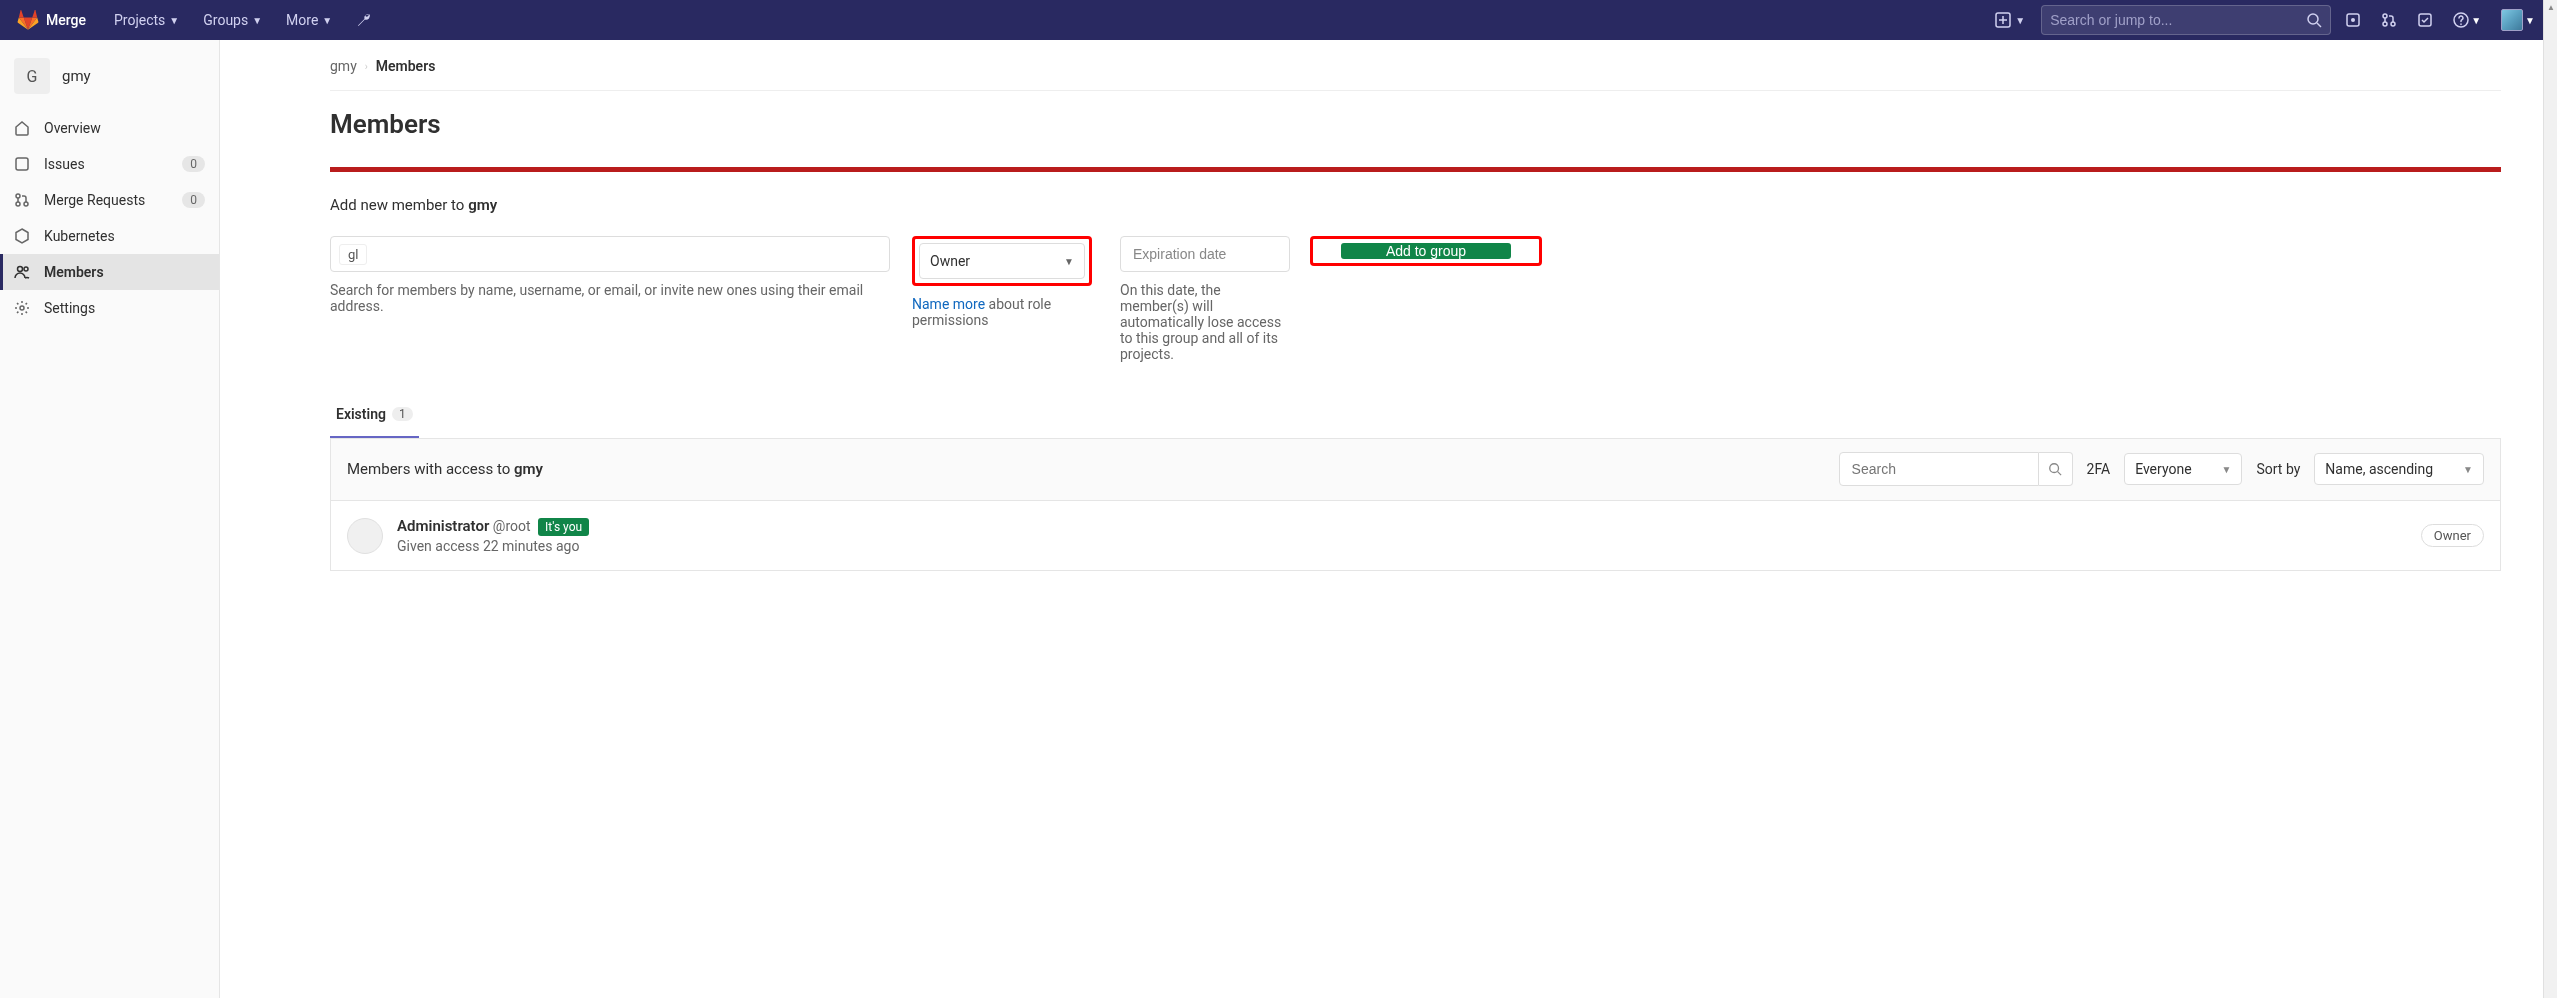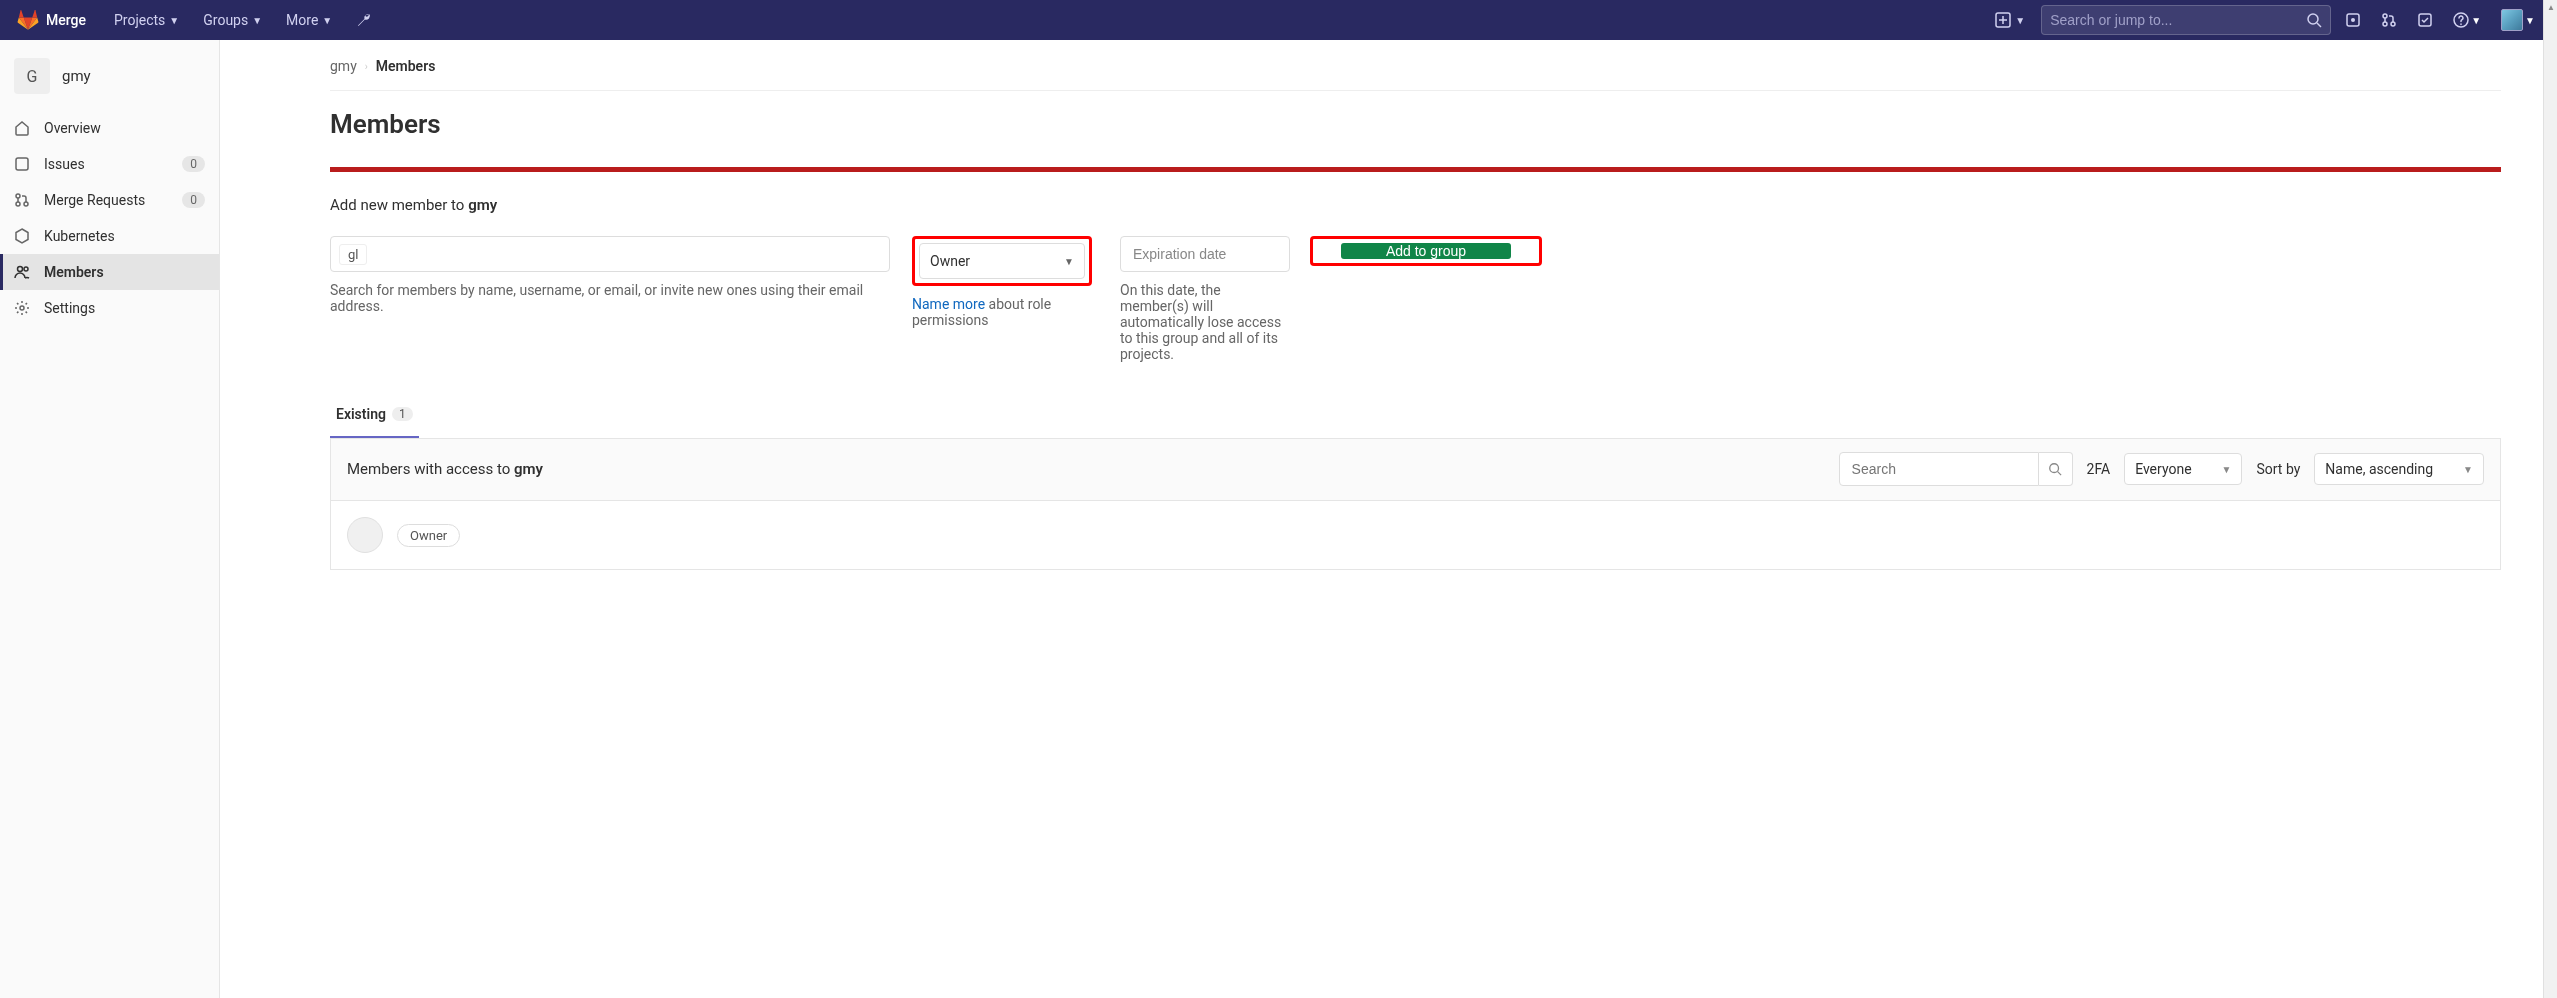--- a/index.html
+++ b/index.html
@@ -293,20 +293,28 @@
       </div>
       <span class="flabel">Sort by</span>
       <div class="fsel">
         <span>Name, ascending</span>
         <span class="chev" style="color:#888">▼</span>
       </div>
     </div>
 
     <div class="member-row">
       <div class="mavatar"></div>
+      <div class="minfo">
+        <div>
+          <span class="mname">Administrator</span>
+          <span class="musername">@root</span>
+          <span class="you-badge">It's you</span>
+        </div>
+        <div class="maccess">Given access 22 minutes ago</div>
+      </div>
       <div class="role-badge">Owner</div>
     </div>
   </div>
 </div>
 
 <div class="scrollbar-track">
   <div class="scrollbar-thumb-up">▲</div>
 </div>
 
 </body></html>

